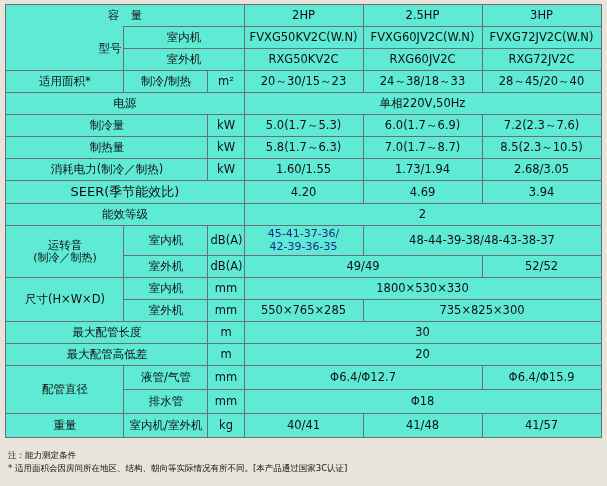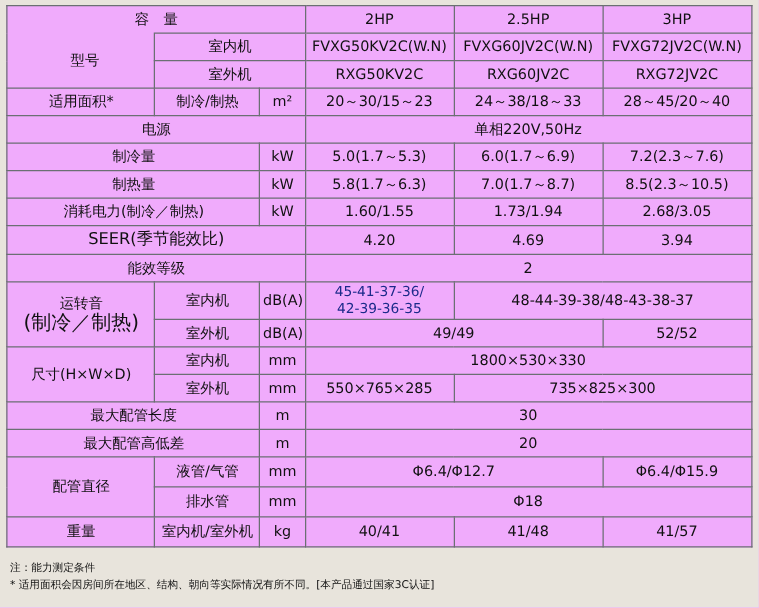--- a/index.html
+++ b/index.html
@@ -10,21 +10,21 @@
     font-size:11px;
     color:#111;
     overflow:hidden;
   }
   .sheet{width:607px;height:486px;position:relative;}
   table.spec{
     border-collapse:collapse;
     width:596px;
     margin:4px auto 0 auto;
     table-layout:fixed;
-    background:#f0abfc;
+    background:#5eead4;
   }
   table.spec td{
     border:1px solid #6b6f73;
     text-align:center;
     vertical-align:middle;
     padding:1px 2px;
     line-height:1.12;
     font-size:11.5px;
     height:19px;
   }
@@ -80,21 +80,21 @@
     <tbody>
 
       <tr>
         <td class="hdr" rowspan="1" colspan="3" style="border-bottom:none;">容　量</td>
         <td class="hdr">2HP</td>
         <td class="hdr">2.5HP</td>
         <td class="hdr">3HP</td>
       </tr>
 
       <tr>
-        <td class="hdr" rowspan="2" style="border-top:none;text-align:center;padding-left:8px;">型号</td>
+        <td class="hdr" rowspan="2" style="border-top:none;text-align:right;padding-left:8px;">型号</td>
         <td class="lbl-c" colspan="2">室内机</td>
         <td class="model">FVXG50KV2C(W.N)</td>
         <td class="model">FVXG60JV2C(W.N)</td>
         <td class="model">FVXG72JV2C(W.N)</td>
       </tr>
       <tr>
         <td class="lbl-c" colspan="2">室外机</td>
         <td class="model">RXG50KV2C</td>
         <td class="model">RXG60JV2C</td>
         <td class="model">RXG72JV2C</td>
@@ -146,21 +146,21 @@
       </tr>
 
       <tr>
         <td class="lbl" colspan="3">能效等级</td>
         <td class="val" colspan="3">2</td>
       </tr>
 
       <tr style="height:30px;">
         <td class="lbl two-line" rowspan="2">
           <div>运转音</div>
-          <div style="font-size:16px;">(制冷／制热)</div>
+          <div style="font-size:11px;">(制冷／制热)</div>
         </td>
         <td class="lbl-c">室内机</td>
         <td class="unit">dB(A)</td>
         <td class="val" style="font-size:11px;white-space:pre-line;color:#1b2a8a;">45-41-37-36/
 42-39-36-35</td>
         <td class="val" colspan="2" style="font-size:11.5px;">48-44-39-38/48-43-38-37</td>
       </tr>
 
       <tr>
         <td class="lbl-c">室外机</td>

